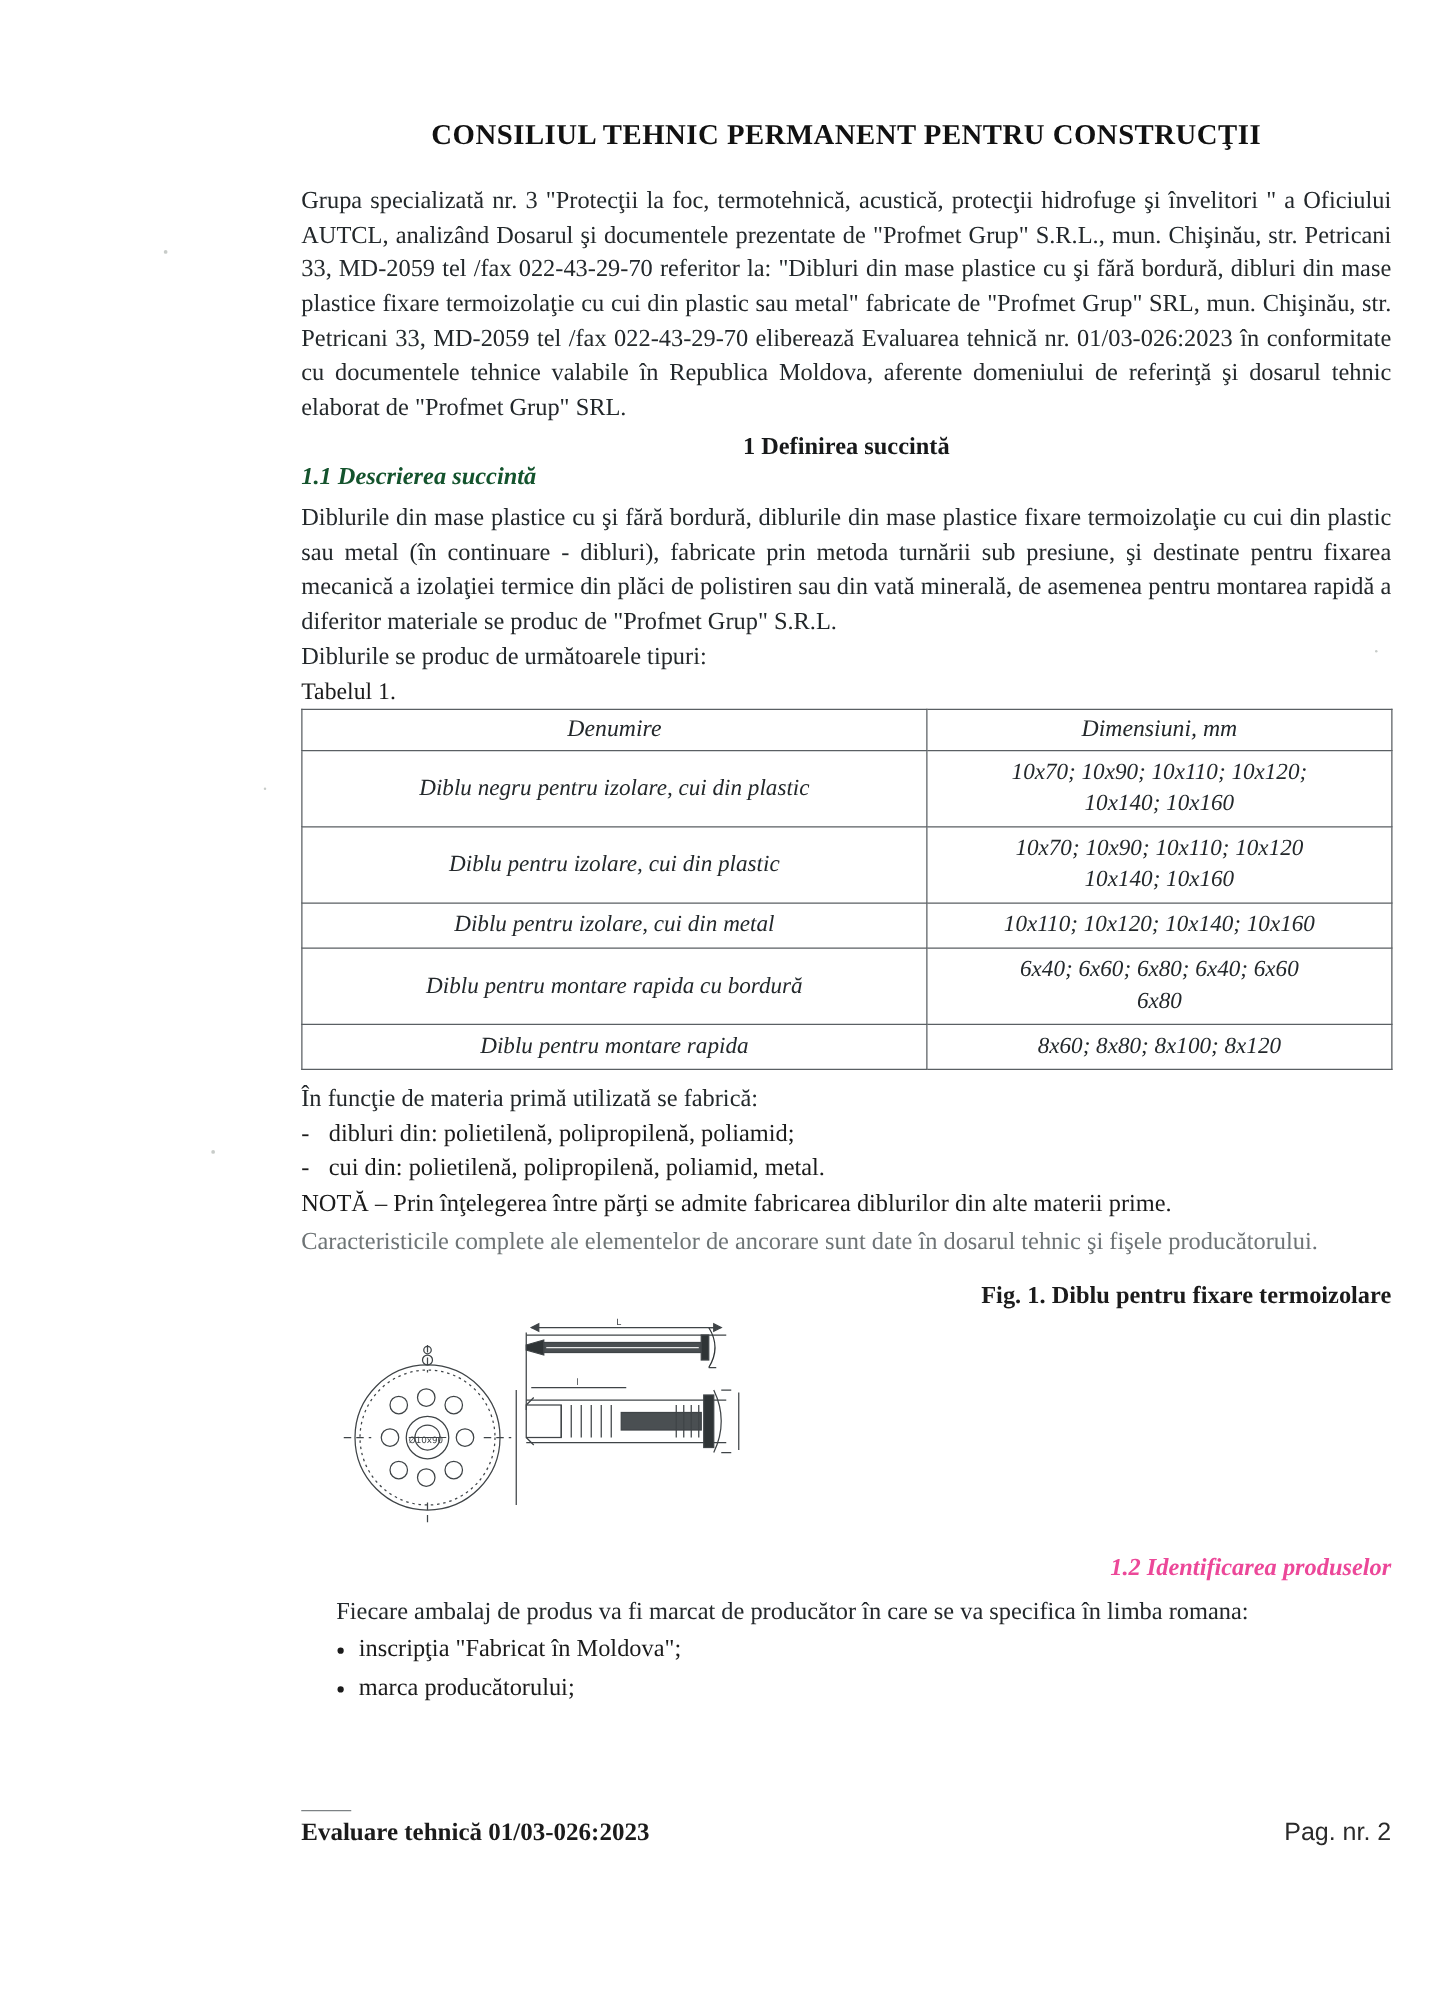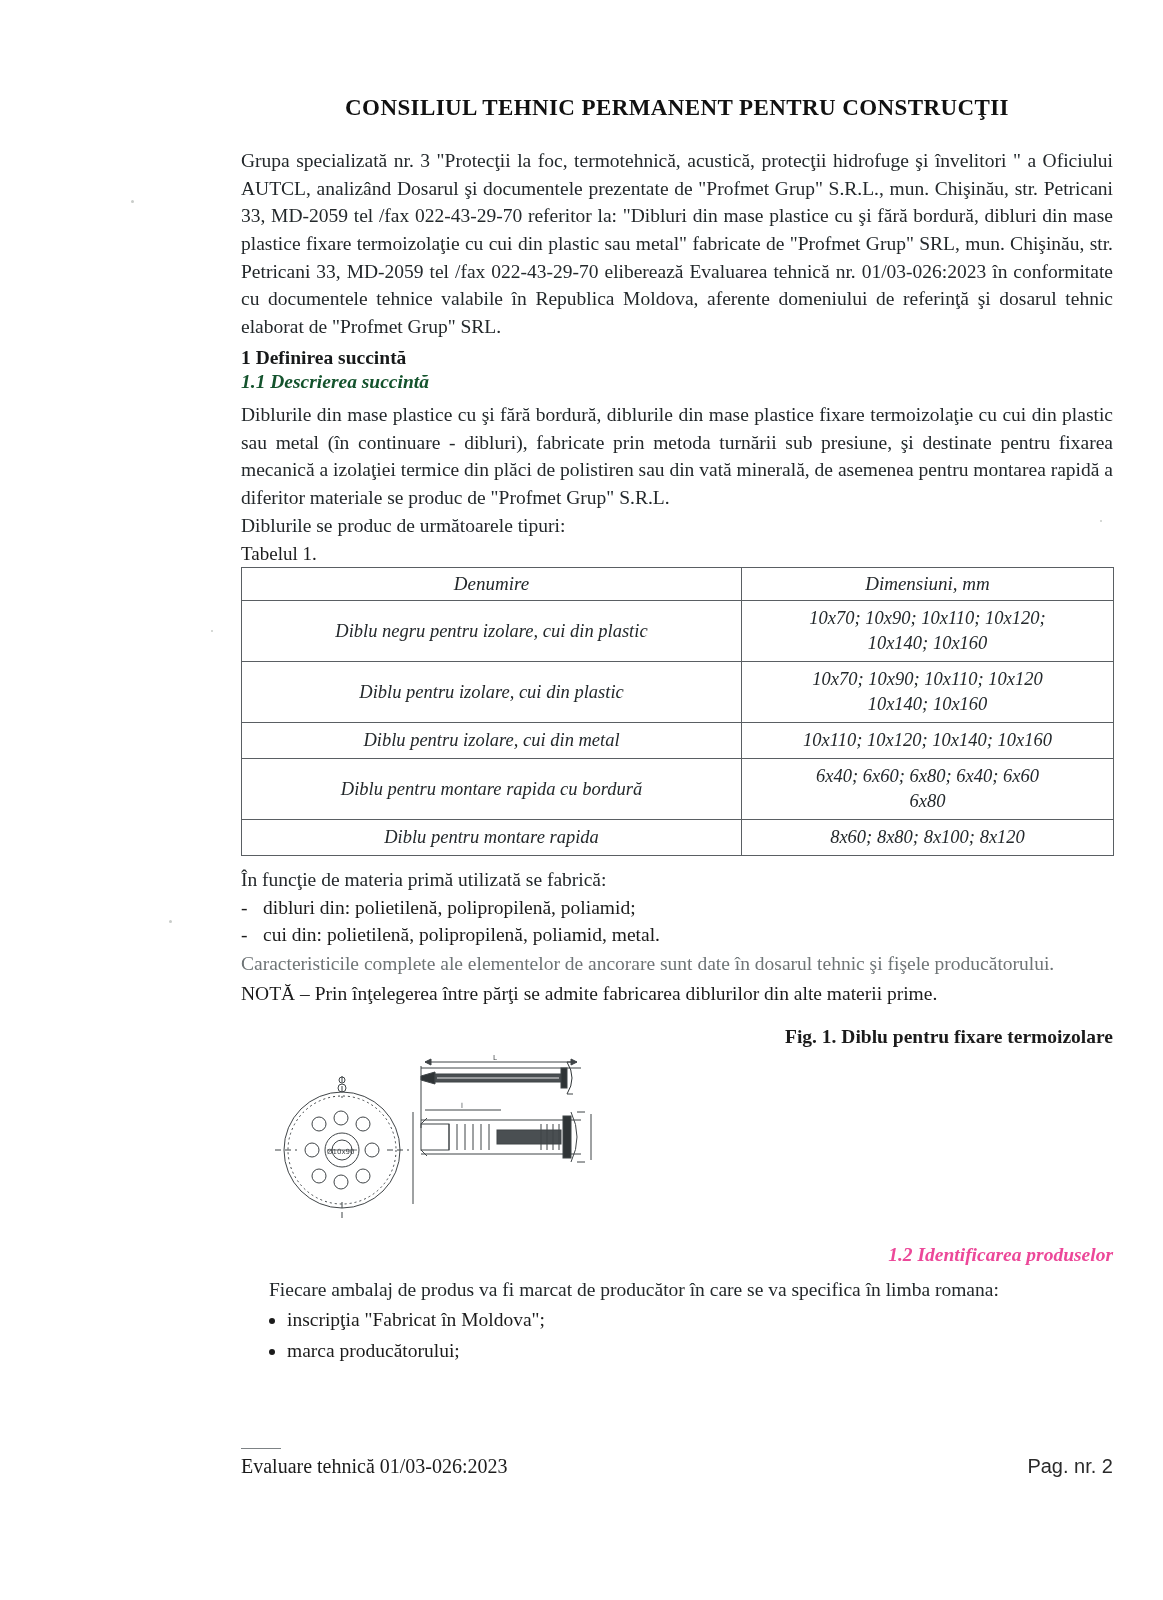--- a/index.html
+++ b/index.html
@@ -47,20 +47,21 @@
     color: #23282b;
   }
   .intro {
     margin-bottom: 12px;
   }
   .sec-head {
     font-weight: bold;
     font-size: 19.5px;
     margin: 6px 0 2px 0;
     color: #17191a;
+    text-align: center;
   }
   .sub-head {
     font-weight: bold;
     font-style: italic;
     font-size: 19.5px;
     margin: 2px 0 8px 0;
     color: #14532d;
   }
   .sub-head2 {
     font-weight: bold;
@@ -157,21 +158,21 @@
   }
   .footer-rule {
     position: absolute;
     left: 196px;
     top: 1448px;
     width: 40px;
     height: 1px;
     background: #7d8285;
   }
   .footer-left {
-    font-weight: normal;
+    font-weight: bold;
     font-size: 20px;
     color: #1b1b1b;
   }
   .footer-right {
     font-family: "Liberation Sans", sans-serif;
     font-size: 20px;
     color: #2a2a2a;
   }
   .faint {
     color: #6e7476;
@@ -235,22 +236,22 @@
           <td class="c-dim"><span style="white-space:pre-line">8x60; 8x80; 8x100; 8x120</span></td>
         </tr>
       </tbody>
     </table>
 
     <p class="body-text">În funcţie de materia primă utilizată se fabrică:</p>
     <ul class="plain">
       <li><span class="dash">-</span><span>dibluri din: polietilenă, polipropilenă, poliamid;</span></li>
       <li><span class="dash">-</span><span>cui din: polietilenă, polipropilenă, poliamid, metal.</span></li>
     </ul>
+    <div class="note-block">NOTĂ – Prin înţelegerea între părţi se admite fabricarea diblurilor din alte materii prime.</div>
     <div class="note-block faint">Caracteristicile complete ale elementelor de ancorare sunt date în dosarul tehnic şi fişele producătorului.</div>
-    <div class="note-block">NOTĂ – Prin înţelegerea între părţi se admite fabricarea diblurilor din alte materii prime.</div>
 
     <div class="fig-caption">Fig. 1. Diblu pentru fixare termoizolare</div>
 
     <div class="figure-area">
 
       <svg class="fig-left" width="170" height="160" viewBox="0 0 170 160">
         <g stroke="#3f4447" fill="none" stroke-width="1">
           <circle cx="85" cy="92" r="58"></circle>
           <circle cx="85" cy="92" r="54" stroke-dasharray="2 3"></circle>
           <circle cx="85" cy="92" r="17"></circle>

